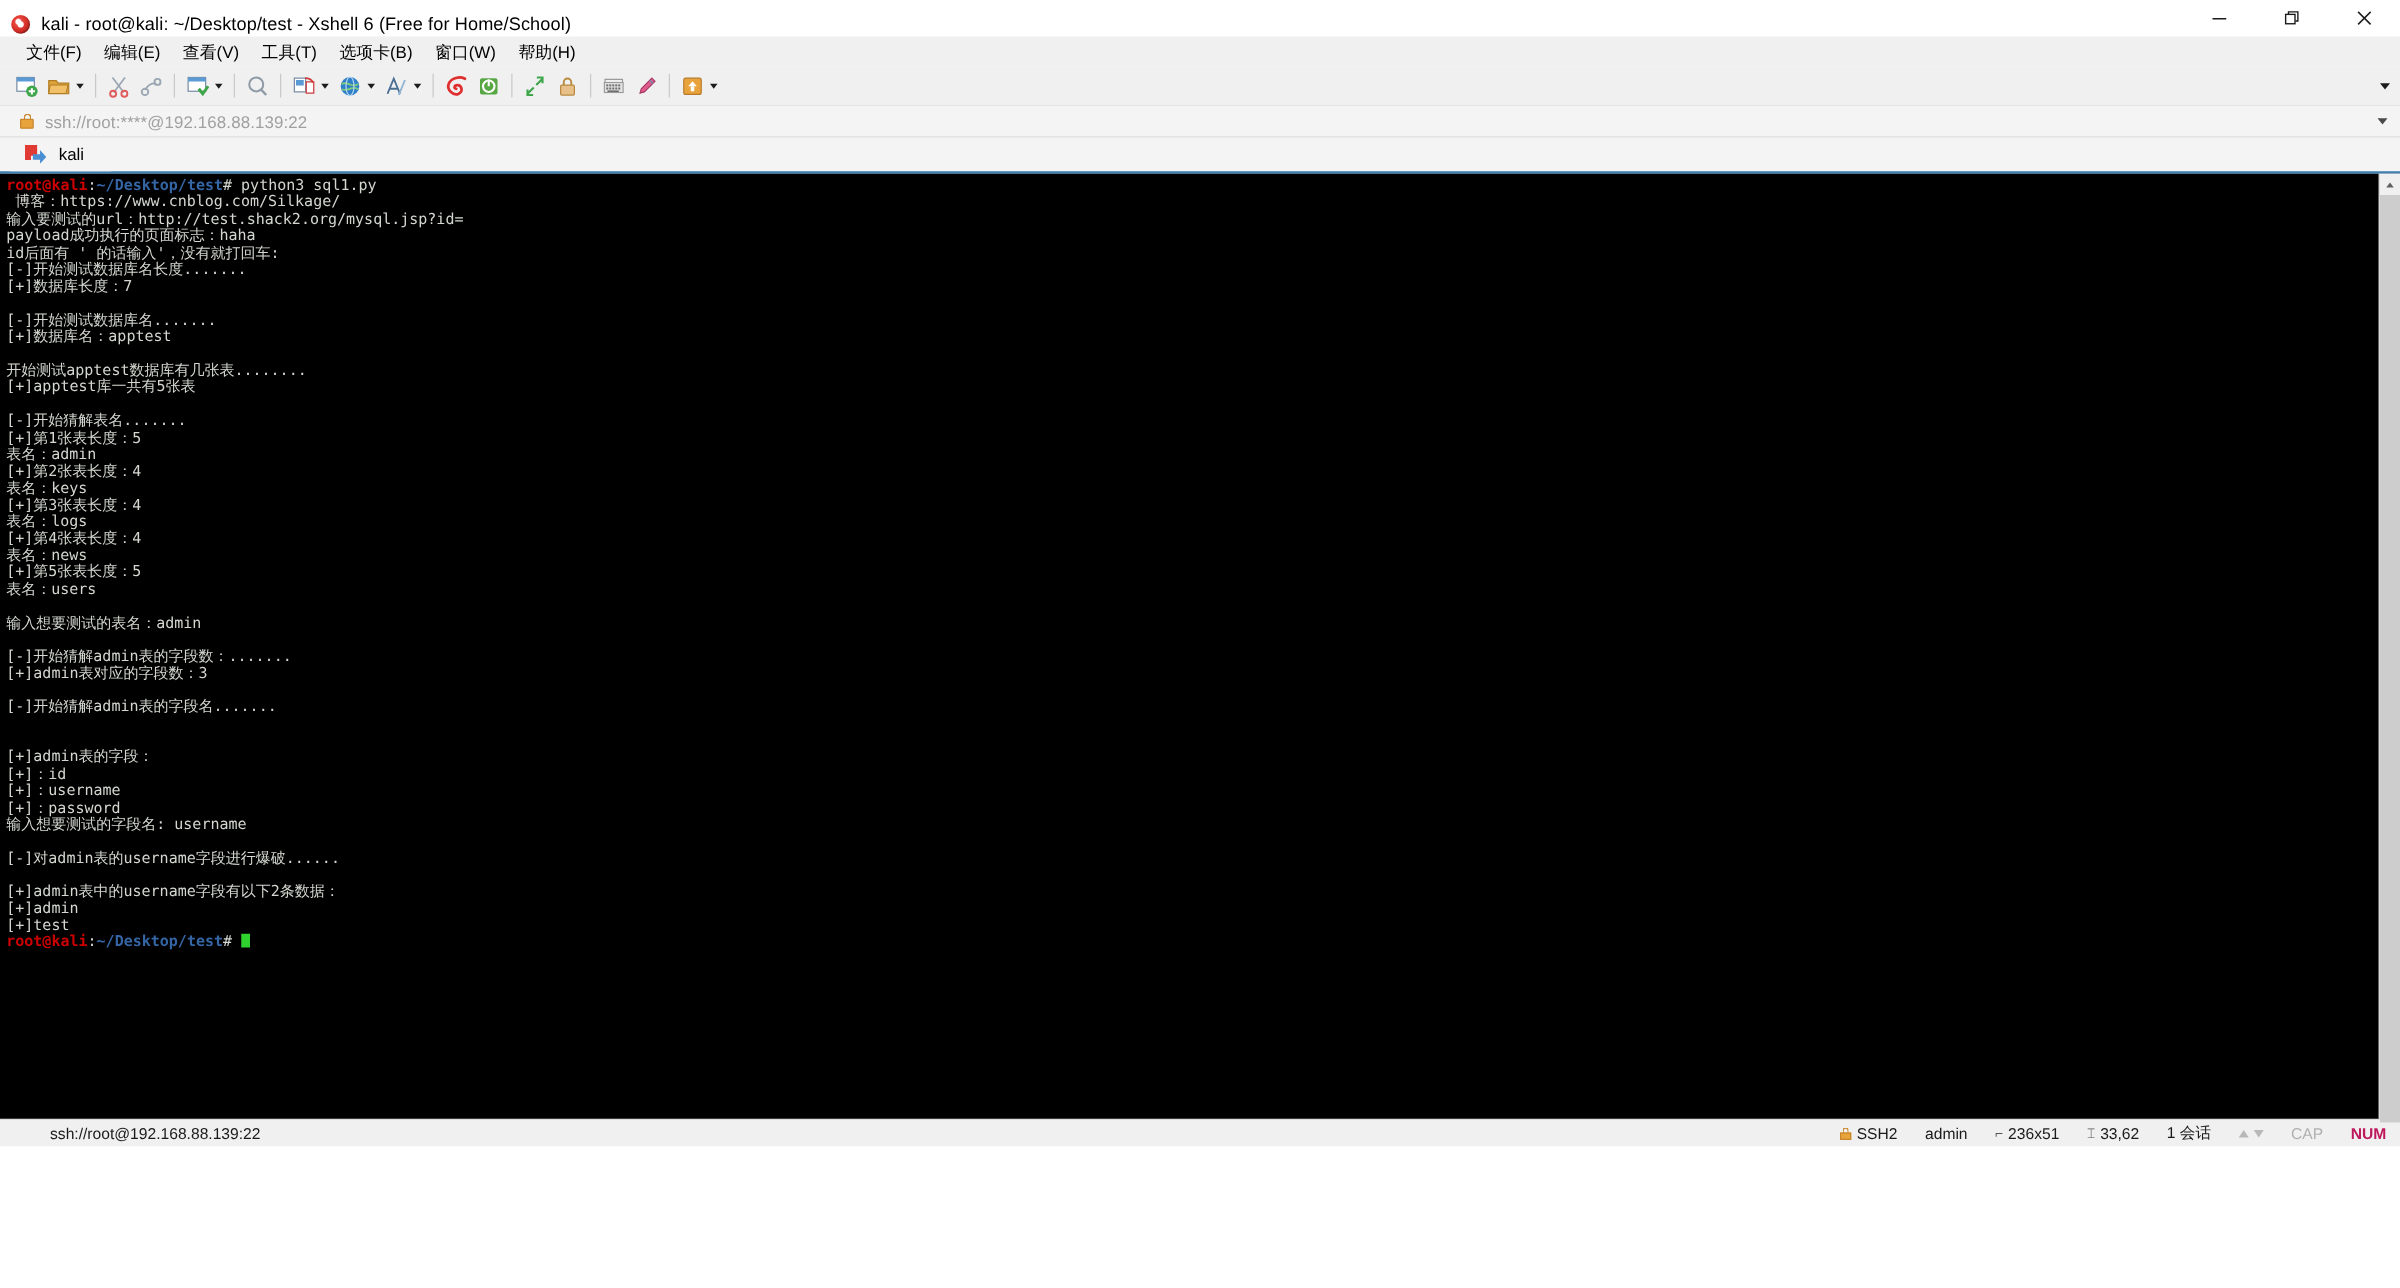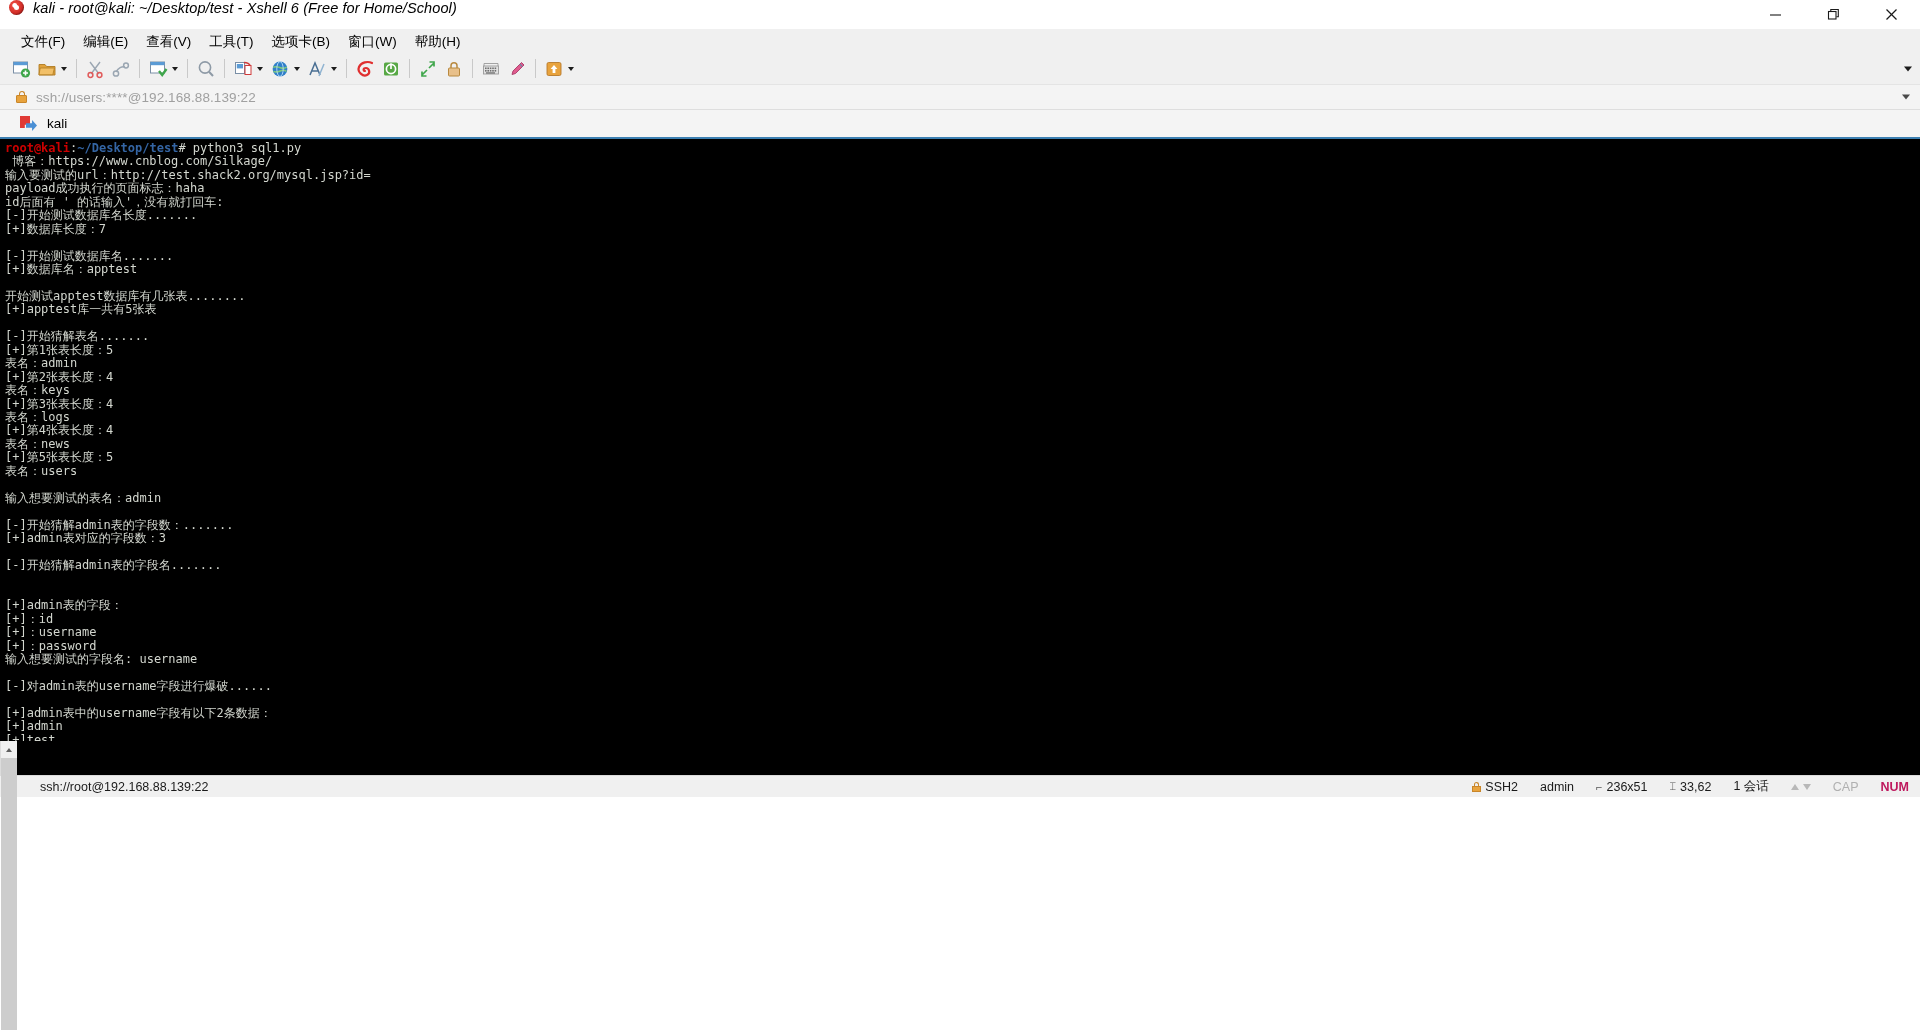--- a/index.html
+++ b/index.html
@@ -8,24 +8,23 @@
     overflow: hidden;
     font-family: "Liberation Sans", sans-serif;
     background: #ffffff;
   }
 
   
   .titlebar {
     height: 29px;
     background: #ffffff;
     display: flex;
-    align-items: flex-start;
+    align-items: flex-end;
     border-bottom: 1px solid #ffffff;
     position: relative;
-    font-style: italic;
   }
   .app-icon {
     width: 16px; height: 16px;
     margin-left: 9px; margin-right: 8px;
     position: relative;
     flex: 0 0 auto;
   }
   .app-icon .swirl {
     width: 15px; height: 15px;
     border-radius: 50%;
@@ -218,24 +217,23 @@
     left: 6px; top: 4px;
     width: 11px; height: 11px;
     background: #4a8fd4;
     clip-path: polygon(0 30%, 55% 30%, 55% 0, 100% 50%, 55% 100%, 55% 70%, 0 70%);
   }
   .tab-label { white-space: nowrap; }
 
   
   .terminal-wrap {
     position: relative;
-    height: 636px;
+    height: 756px;
     background: #000000;
     display: flex;
-    flex-direction: column;
   }
   .terminal {
     flex: 1 1 auto;
     padding: 3px 0 0 5px;
     overflow: hidden;
     font-family: "DejaVu Sans Mono", "Liberation Mono", monospace;
     font-size: 12px;
     line-height: 13.45px;
     color: #d4d4d4;
     white-space: pre;
@@ -584,21 +582,21 @@
   <div class="tb-right-caret">
       <i></i>
     </div>
 </div>
 
 <div class="addressbar">
   <span class="lock-ico">
     <span class="shack"></span>
       <span class="body"></span>
   </span>
-  <span class="addr-text">ssh://users:****@192.168.88.139:22</span>
+  <span class="addr-text">ssh://root:****@192.168.88.139:22</span>
   <span class="addr-caret">
       <i></i>
     </span>
 </div>
 
 <div class="tabstrip">
   <div class="tab">
     <span class="tab-ico">
       <span class="red"></span>
         <span class="blue"></span>

